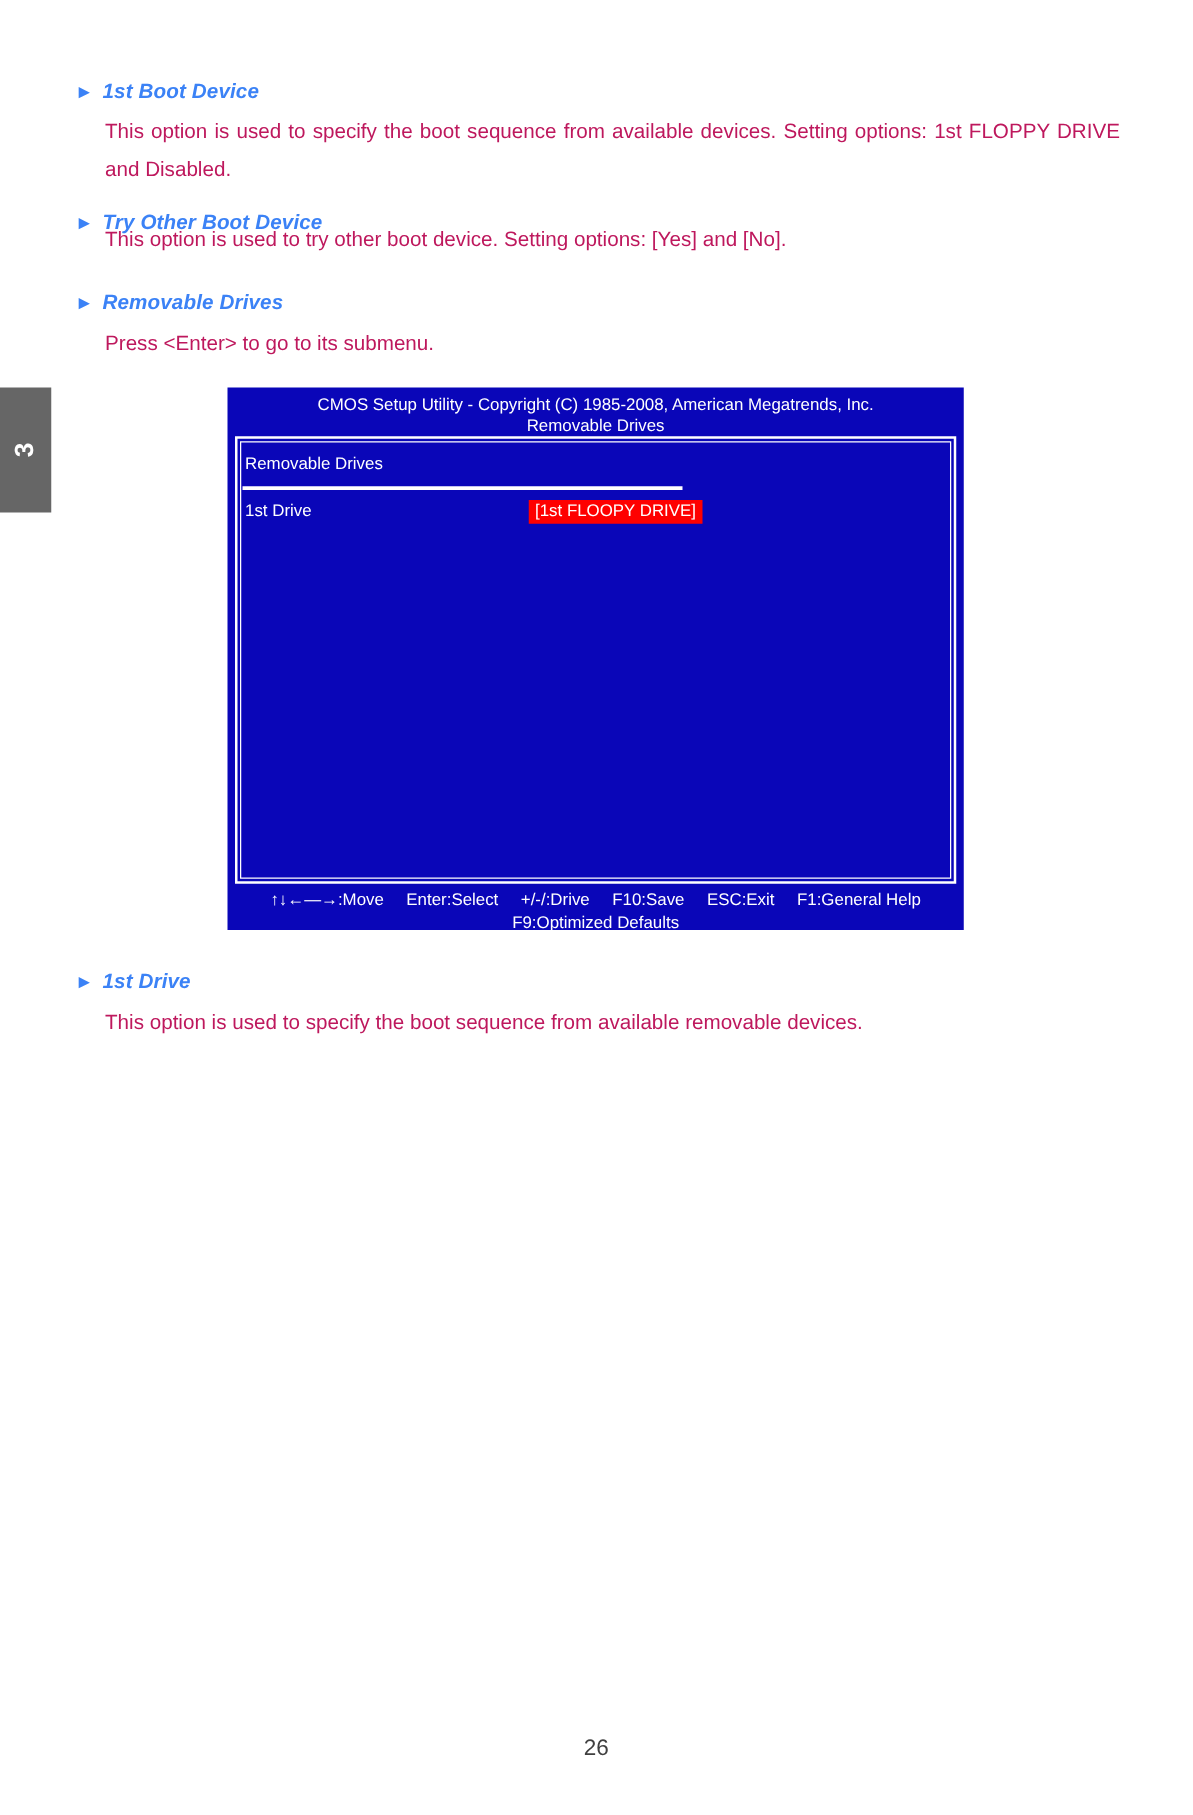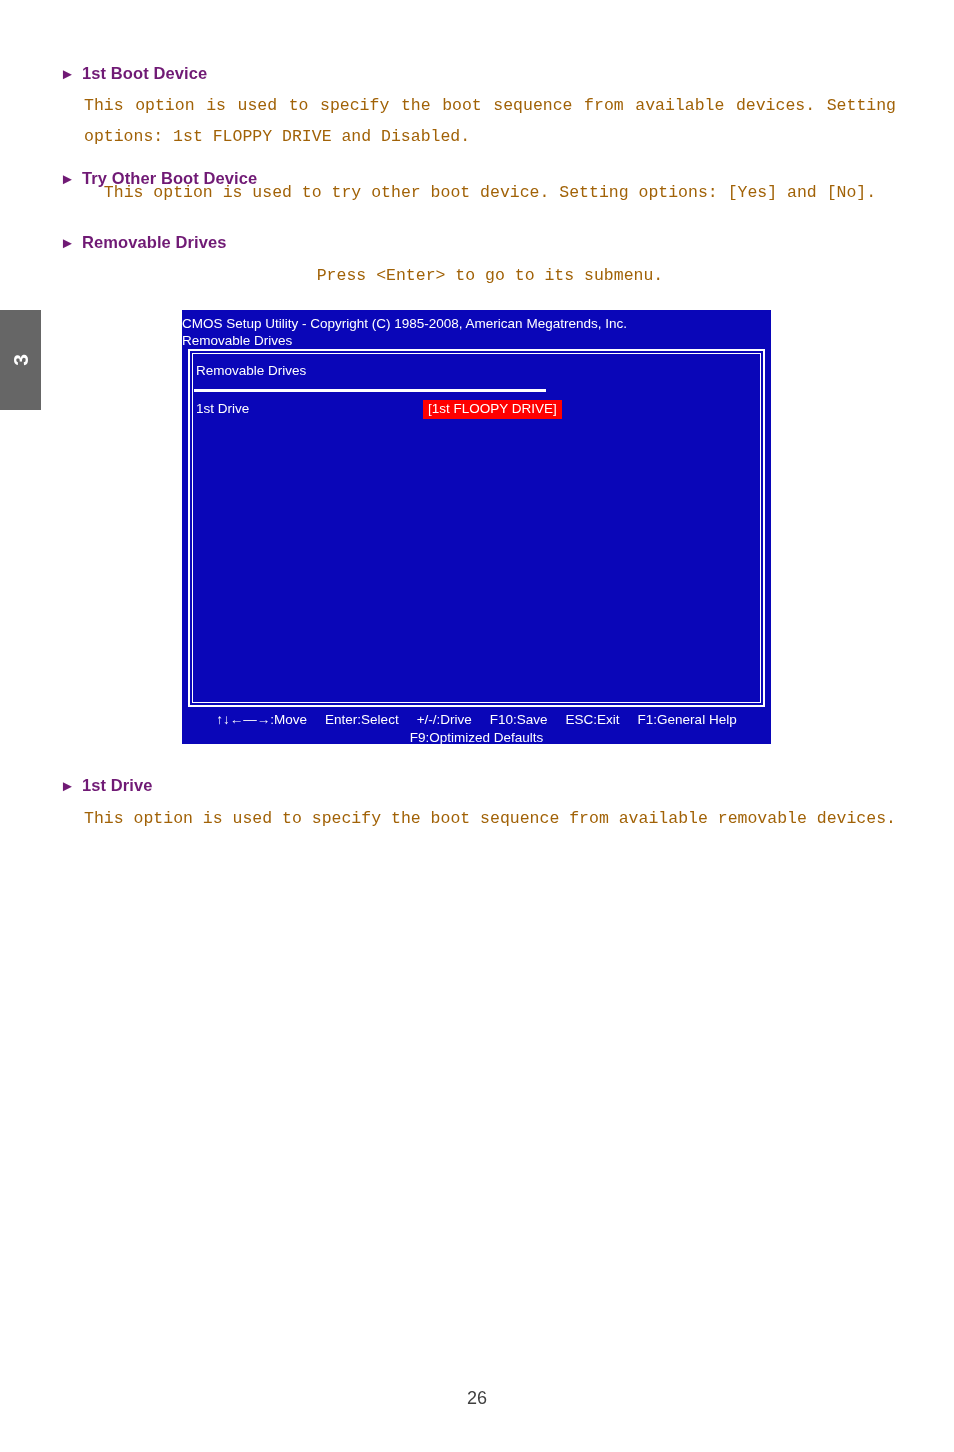--- a/index.html
+++ b/index.html
@@ -43,64 +43,64 @@
   
   .doc {
     position: absolute;
     left: 0;
     top: 0;
     width: 954px;
   }
 
   .heading {
     position: absolute;
-    color: #701a75;
+    color: #3b82f6;
     font-size: 16.5px;
     font-weight: bold;
     white-space: nowrap;
     letter-spacing: .1px;
+    font-style: italic;
   }
   .heading .bullet {
     display: inline-block;
     margin-right: 7px;
     font-size: 15px;
     line-height: 1;
   }
 
   .para {
     position: absolute;
     left: 84px;
     width: 812px;
     font-size: 16.5px;
     line-height: 31px;
-    color: #a16207;
+    color: #be185d;
     text-align: justify;
-    font-family: Liberation Mono, monospace;
-  }
-  .para.nojustify { text-align: center; }
+  }
+  .para.nojustify { text-align: left; }
 
   
   .bios {
     position: absolute;
     left: 182px;
     top: 310px;
     width: 589px;
     height: 434px;
     background: #0a06b8;
     color: #ffffff;
     font-size: 13px;
     line-height: 16px;
   }
 
   .bios-title {
     position: absolute;
     left: 0;
     top: 5px;
     width: 589px;
-    text-align: left;
+    text-align: center;
     font-size: 13.5px;
     line-height: 17px;
   }
 
   
   .bios-frame {
     position: absolute;
     left: 6px;
     top: 39px;
     right: 6px;

